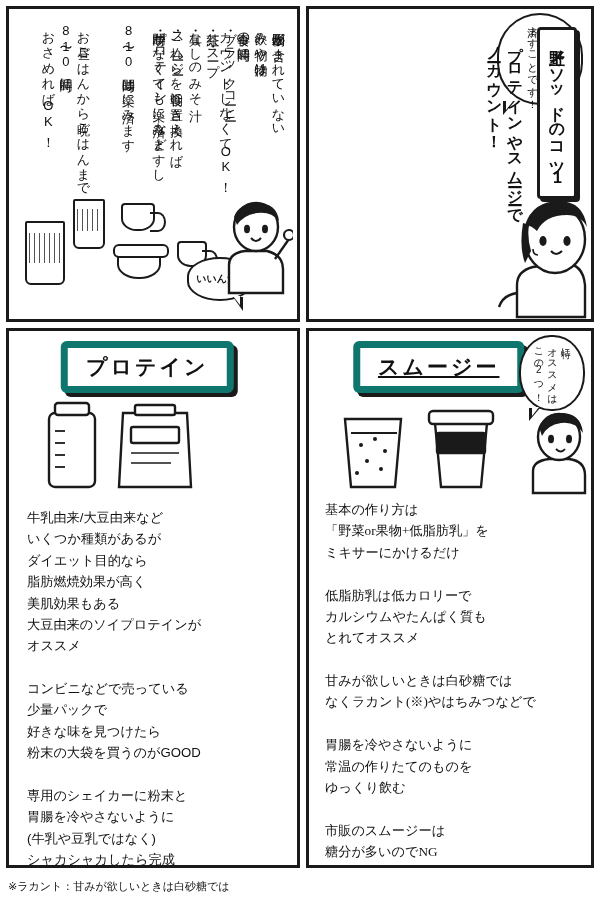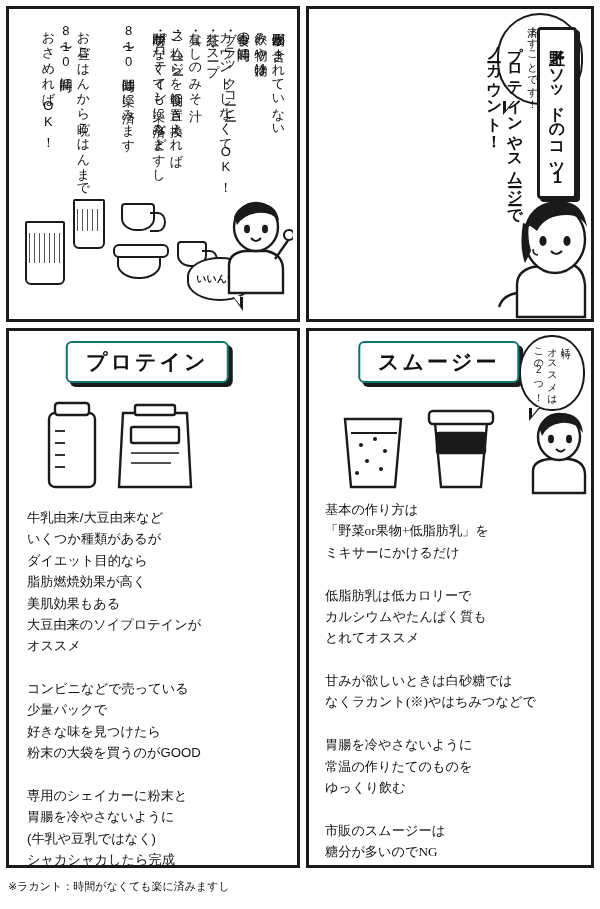--- a/index.html
+++ b/index.html
@@ -236,32 +236,32 @@
     left: 306px;
     top: 328px;
     width: 288px;
     height: 540px;
   }
   .sign {
     position: absolute;
     left: 50%;
     transform: translateX(-50%);
     top: 10px;
-    border: 2px solid #0f766e;
+    border: 7px solid #0f766e;
     border-radius: 6px;
     background: #fff;
     box-shadow: 4px 4px 0 #1a1a1a;
     padding: 5px 18px;
     font-size: 21px;
     font-weight: bold;
     letter-spacing: 3px;
     white-space: nowrap;
   }
   #panel-3 .sign { left: 48%; }
-  #panel-4 .sign { left: 46%; }
+  #panel-4 .sign { left: 46%; text-decoration: underline; }
 
   .body-text {
     position: absolute;
     left: 18px;
     top: 176px;
     font-size: 13.2px;
     line-height: 1.62;
     white-space: pre-wrap;
   }
   #panel-4 .body-text { left: 16px; top: 168px; font-family: Liberation Serif, serif; }
@@ -540,15 +540,15 @@
 なくラカント(※)やはちみつなどで
 
 胃腸を冷やさないように
 常温の作りたてのものを
 ゆっくり飲む
 
 市販のスムージーは
 糖分が多いのでNG</div>
   </div>
 
-  <div id="footnote">※ラカント：時間がなくても楽に済みますし</div>
+  <div id="footnote">※ラカント：甘みが欲しいときは白砂糖では</div>
 
 </div>
 
 </body></html>

